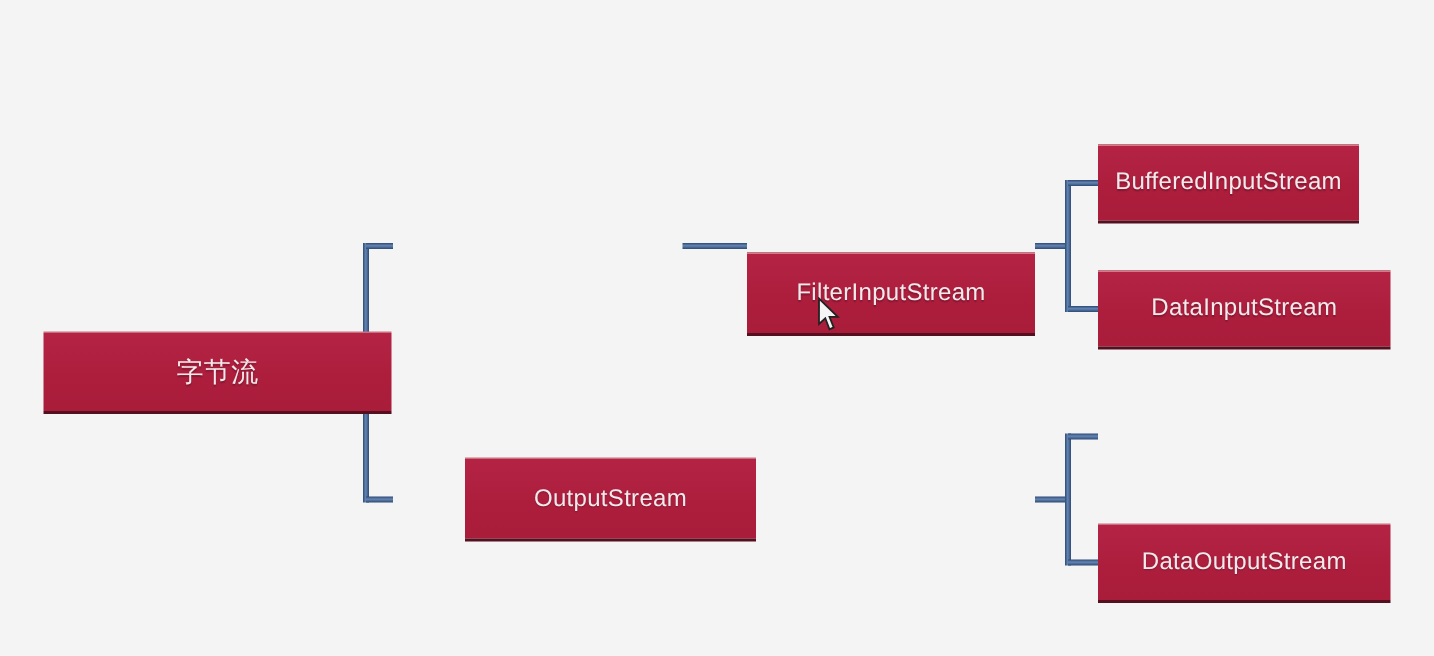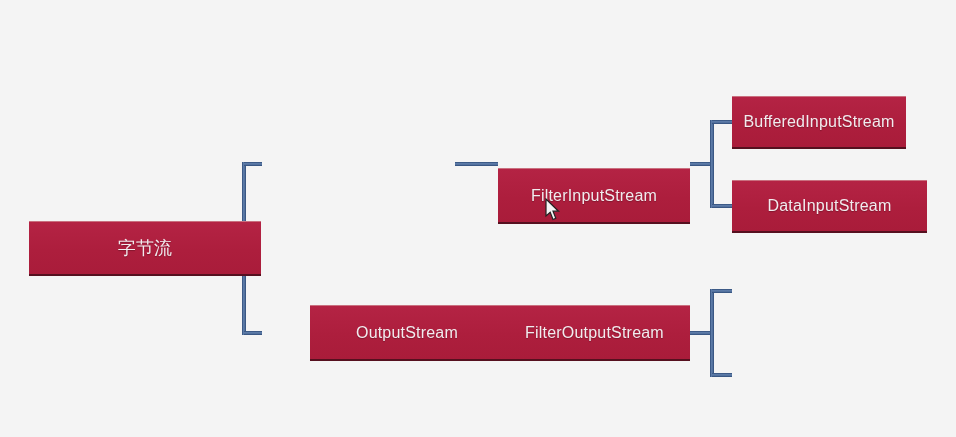--- a/index.html
+++ b/index.html
@@ -101,19 +101,19 @@
   <div class="hline c-ro-t"></div>
   <div class="hline c-ro-b"></div>
 
   <div class="node node-root">字节流</div>
 
   <div class="node node-l2a">FilterInputStream</div>
   <div class="node node-l3a1">BufferedInputStream</div>
   <div class="node node-l3a2">DataInputStream</div>
 
   <div class="node node-l1b">OutputStream</div>
-  <div class="node node-l2b">FilterOutputStream</div>
+  <div class="node node-l3b2">DataOutputStream</div>
 
   <svg class="cursor" viewBox="0 0 16 24" xmlns="http://www.w3.org/2000/svg">
     <path d="M2 1 L2 18 L6.2 14.2 L9 21.5 L11.8 20.3 L9 13.2 L14.5 13.2 Z" fill="#f5f5f5" stroke="#222222" stroke-width="1.2" stroke-linejoin="miter"></path>
   </svg>
 
 </div>
 
 </body></html>

